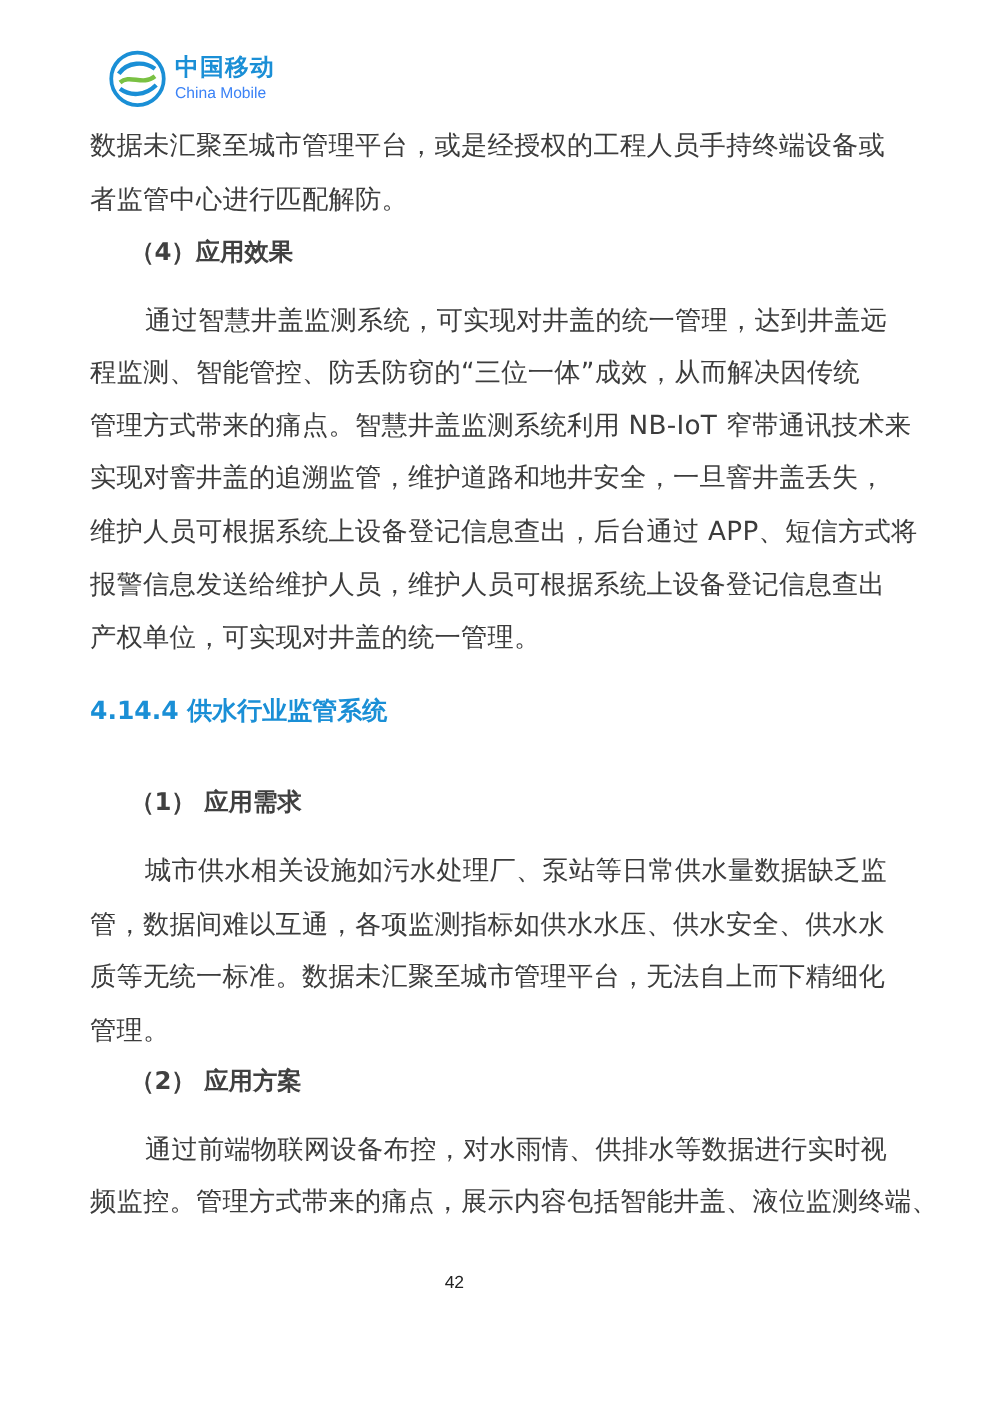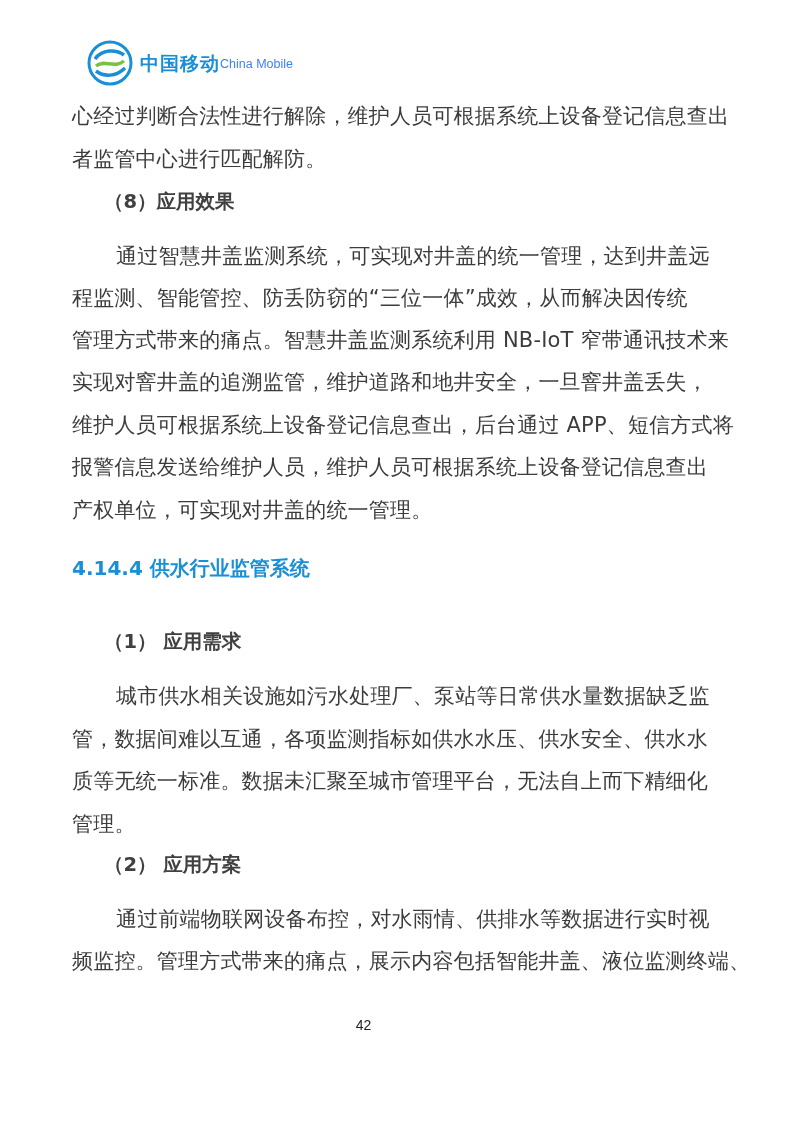--- a/index.html
+++ b/index.html
@@ -1,20 +1,20 @@
 <!DOCTYPE html>
 <html><head>
   <meta charset="utf-8">
   <style>
     html, body { margin: 0; padding: 0; background: #ffffff; }
     body { width: 793px; height: 1122px; position: relative; overflow: hidden;
            font-family: "DejaVu Sans", "Liberation Sans", sans-serif; color: #3a3a3a; }
     .logo { position: absolute; left: 86px; top: 38px; height: 50px; display: flex; align-items: center; }
     .logo svg { width: 48px; height: 48px; }
-    .logo-text { margin-left: 6px; display: flex; flex-direction: row; line-height: 1; }
+    .logo-text { margin-left: 6px; display: flex; flex-direction: column; line-height: 1; }
     .logo-cn { font-size: 19px; color: #1a8fd6; font-weight: bold; letter-spacing: 1px; }
     .logo-en { font-size: 12.5px; color: #3b82f6; margin-top: 4px; font-family: "Liberation Sans", sans-serif; }
     .line { position: absolute; left: 72px; font-size: 21px; white-space: nowrap; letter-spacing: 0.2px; color: #3c3c3c; }
     .indent { left: 116px; }
     .sub { position: absolute; font-size: 19.5px; font-weight: bold; color: #404040; white-space: nowrap; }
     .section { position: absolute; left: 72px; font-size: 20px; font-weight: bold; color: #1a8fd6; white-space: nowrap; }
     .pagenum { position: absolute; top: 1017px; left: 0; width: 727px; text-align: center; font-size: 14px; color: #222; font-family: "Liberation Sans", sans-serif; }
   </style>
 </head>
 <body>
@@ -25,24 +25,24 @@
     <path d="M9 20 C16 10, 30 10, 38 16" fill="none" stroke="#1a8fd6" stroke-width="3.5"></path>
     <path d="M10 27 C18 20, 28 30, 38 22" fill="none" stroke="#7ac143" stroke-width="3.5"></path>
     <path d="M10 32 C18 38, 30 38, 39 29" fill="none" stroke="#1a8fd6" stroke-width="3.5"></path>
   </svg>
   <div class="logo-text">
     <span class="logo-cn">中国移动</span>
     <span class="logo-en">China Mobile</span>
   </div>
 </div>
 
-<div class="line" style="top:102px">心经过判断合法性进行解除，维护人员可根据系统上设备登记信息查出</div>
+<div class="line" style="top:102px">数据未汇聚至城市管理平台，或是经授权的工程人员手持终端设备或</div>
 <div class="line" style="top:145px">者监管中心进行匹配解防。</div>
 
-<div class="sub" style="top:188px; left:104px">（8）应用效果</div>
+<div class="sub" style="top:188px; left:104px">（4）应用效果</div>
 
 <div class="line indent" style="top:242px">通过智慧井盖监测系统，可实现对井盖的统一管理，达到井盖远</div>
 <div class="line" style="top:284px">程监测、智能管控、防丢防窃的“三位一体”成效，从而解决因传统</div>
 <div class="line" style="top:326px">管理方式带来的痛点。智慧井盖监测系统利用 NB-IoT 窄带通讯技术来</div>
 <div class="line" style="top:368px">实现对窨井盖的追溯监管，维护道路和地井安全，一旦窨井盖丢失，</div>
 <div class="line" style="top:411px">维护人员可根据系统上设备登记信息查出，后台通过 APP、短信方式将</div>
 <div class="line" style="top:453px">报警信息发送给维护人员，维护人员可根据系统上设备登记信息查出</div>
 <div class="line" style="top:496px">产权单位，可实现对井盖的统一管理。</div>
 
 <div class="section" style="top:555px">4.14.4  供水行业监管系统</div>

